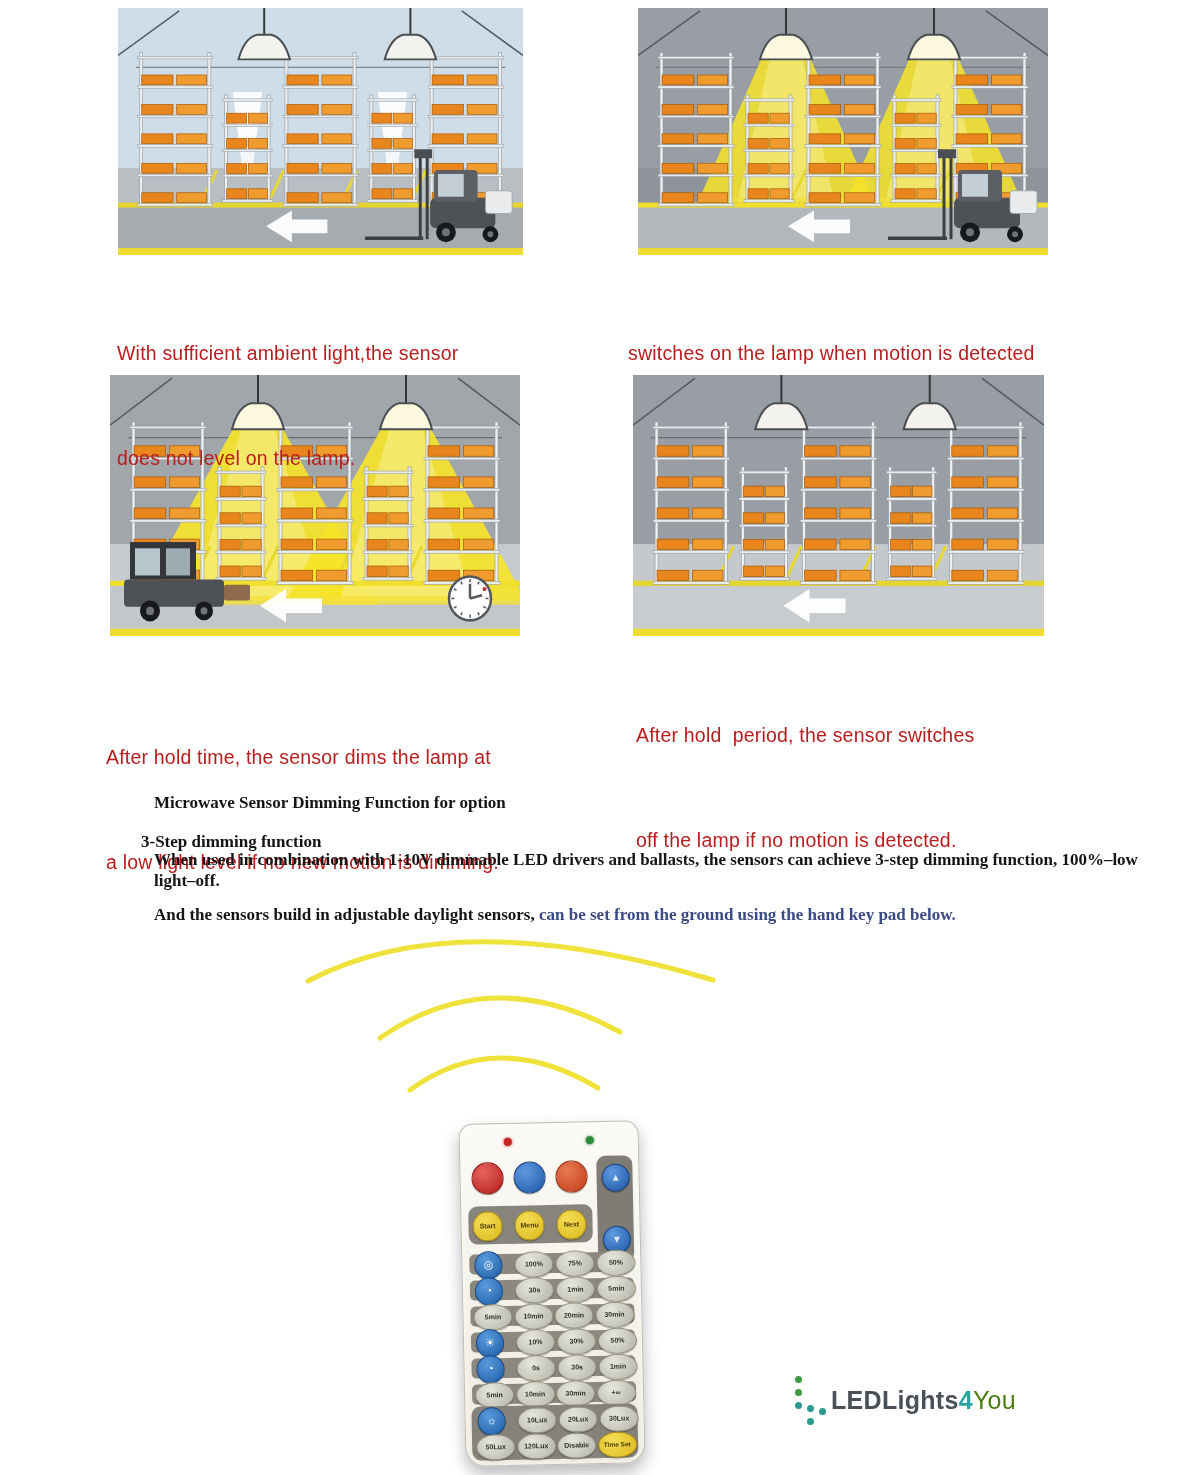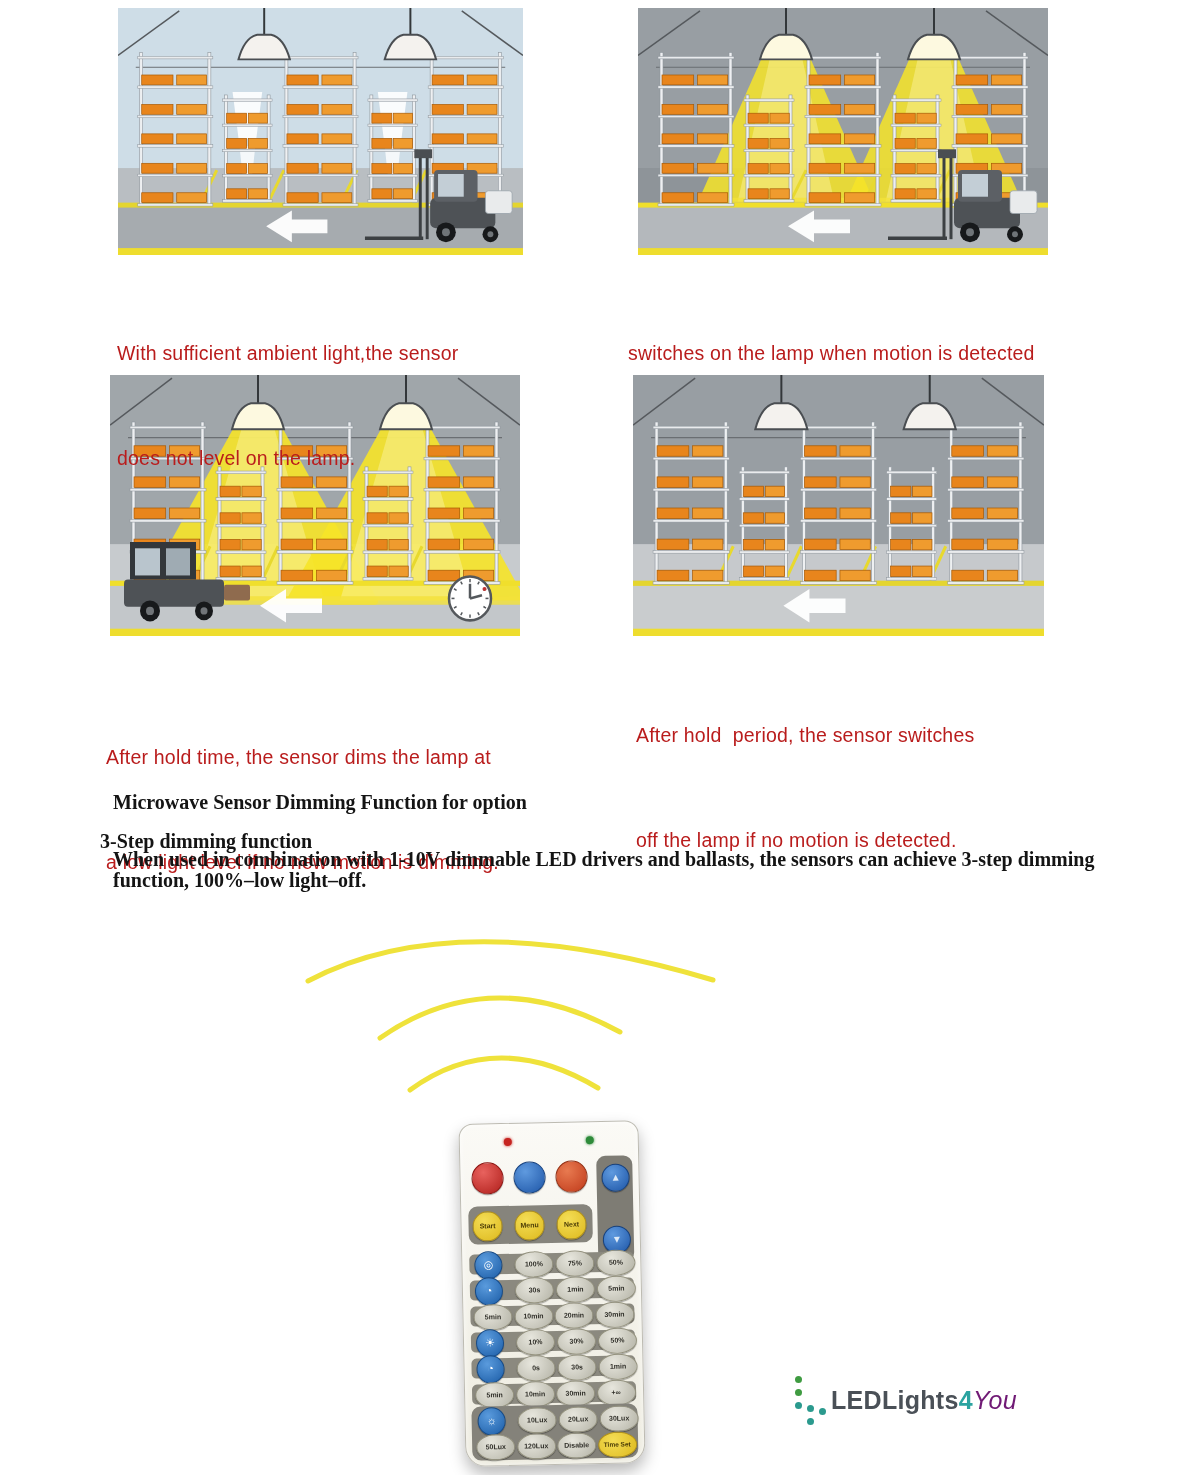--- a/index.html
+++ b/index.html
@@ -3,21 +3,21 @@
 <meta charset="utf-8">
 <style>
   html,body{margin:0;padding:0;background:#ffffff;}
   #page{position:relative;width:1200px;height:1475px;background:#ffffff;overflow:hidden;
         font-family:"Liberation Sans", sans-serif;}
   .scene{position:absolute;}
   .scene svg{display:block;width:100%;height:100%;}
   .caption{position:absolute;font-size:19.5px;line-height:35px;color:#b91c1c;
            letter-spacing:.2px;white-space:pre-wrap;}
   .serifblock{position:absolute;font-family:"Liberation Serif", serif;font-weight:bold;
-              color:#141414;font-size:20px;line-height:21px;}
+              color:#141414;font-size:17px;line-height:21px;margin-left:41px;}
   #blue-sentence-part{font-family:"Liberation Serif", serif;font-weight:bold;}
   #waves{position:absolute;left:280px;top:918px;}
   
   #remote{position:absolute;left:462px;top:1122px;width:178px;height:341px;
           background:linear-gradient(#fbfaf6,#edebdf);
           border:1px solid #bdbbb2;border-radius:14px 14px 20px 20px;
           box-shadow:0 8px 16px rgba(0,0,0,.28), inset 0 0 6px rgba(255,255,255,.8);
           transform:rotate(-1.2deg);}
   .led{position:absolute;width:8px;height:8px;border-radius:50%;}
   .band{position:absolute;background:#8b897f;border-radius:5px;}
@@ -542,20 +542,23 @@
     <div>a low light level if no new motion is dimming.</div>
   </div>
   <div class="caption" style="left:636px;top:648px;width:440px">
     <div>After hold  period, the sensor switches</div>
     <div>off the lamp if no motion is detected.</div>
   </div>
 
   <div class="serifblock" style="left:113px;top:792px;width:1000px">Microwave Sensor Dimming Function for option</div>
   <div class="serifblock" style="left:100px;top:831px;width:1000px">3-Step dimming function</div>
   <div class="serifblock" style="left:113px;top:849px;width:985px">When used in combination with 1-10V dimmable LED drivers and ballasts, the sensors can achieve 3-step dimming function, 100%–low light–off.</div>
+  <div class="serifblock" style="left:113px;top:904px;width:1020px">
+    <span>And the sensors build in adjustable daylight sensors,</span><span id="blue-sentence-part" style="color: rgb(59, 74, 133);"> can be set from the ground using the hand key pad below.</span>
+  </div>
 
   <svg id="waves" width="460" height="185" viewBox="0 0 460 185">
     <path class="wavepath" d="M 28 63 Q 175 -15 433 62" fill="none" stroke-width="5" stroke-linecap="round" stroke="#efe23b"></path>
     <path class="wavepath" d="M 100 120 Q 210 43 340 114" fill="none" stroke-width="5" stroke-linecap="round" stroke="#efe23b"></path>
     <path class="wavepath" d="M 130 172 Q 216 109 318 170" fill="none" stroke-width="5" stroke-linecap="round" stroke="#efe23b"></path>
   </svg>
 
   <div id="remote">
       <div class="led" style="left: 44px; top: 14px; background: rgb(198, 36, 32); box-shadow: rgb(198, 36, 32) 0px 0px 3px;"></div>
       <div class="led" style="left: 126px; top: 14px; background: rgb(46, 139, 58); box-shadow: rgb(46, 139, 58) 0px 0px 3px;"></div>
@@ -613,17 +616,17 @@
   <div id="logo">
     <div id="logo-dots">
         <div class="ldot" style="left: 2px; top: 0px; background: rgb(63, 155, 65);"></div>
         <div class="ldot" style="left: 2px; top: 13px; background: rgb(63, 155, 65);"></div>
         <div class="ldot" style="left: 2px; top: 26px; background: rgb(43, 154, 142);"></div>
         <div class="ldot" style="left: 14px; top: 29px; background: rgb(43, 154, 142);"></div>
         <div class="ldot" style="left: 26px; top: 32px; background: rgb(43, 154, 142);"></div>
         <div class="ldot" style="left: 14px; top: 42px; background: rgb(43, 154, 142);"></div>
       </div>
     <div id="logo-text">
-      <span style="font-weight: bold; color: rgb(74, 80, 87);">LEDLights</span><span style="font-weight: bold; color: rgb(43, 163, 160);" id="logo-accent">4</span><span id="logo-light" style="color: #701a75; font-style: italic;">You</span>
+      <span style="font-weight: bold; color: rgb(74, 80, 87);">LEDLights</span><span style="font-weight: bold; color: rgb(43, 163, 160);" id="logo-accent">4</span><span id="logo-light" style="color: #4d7c0f;">You</span>
     </div>
   </div>
 
 </div>
 
 </body></html>

